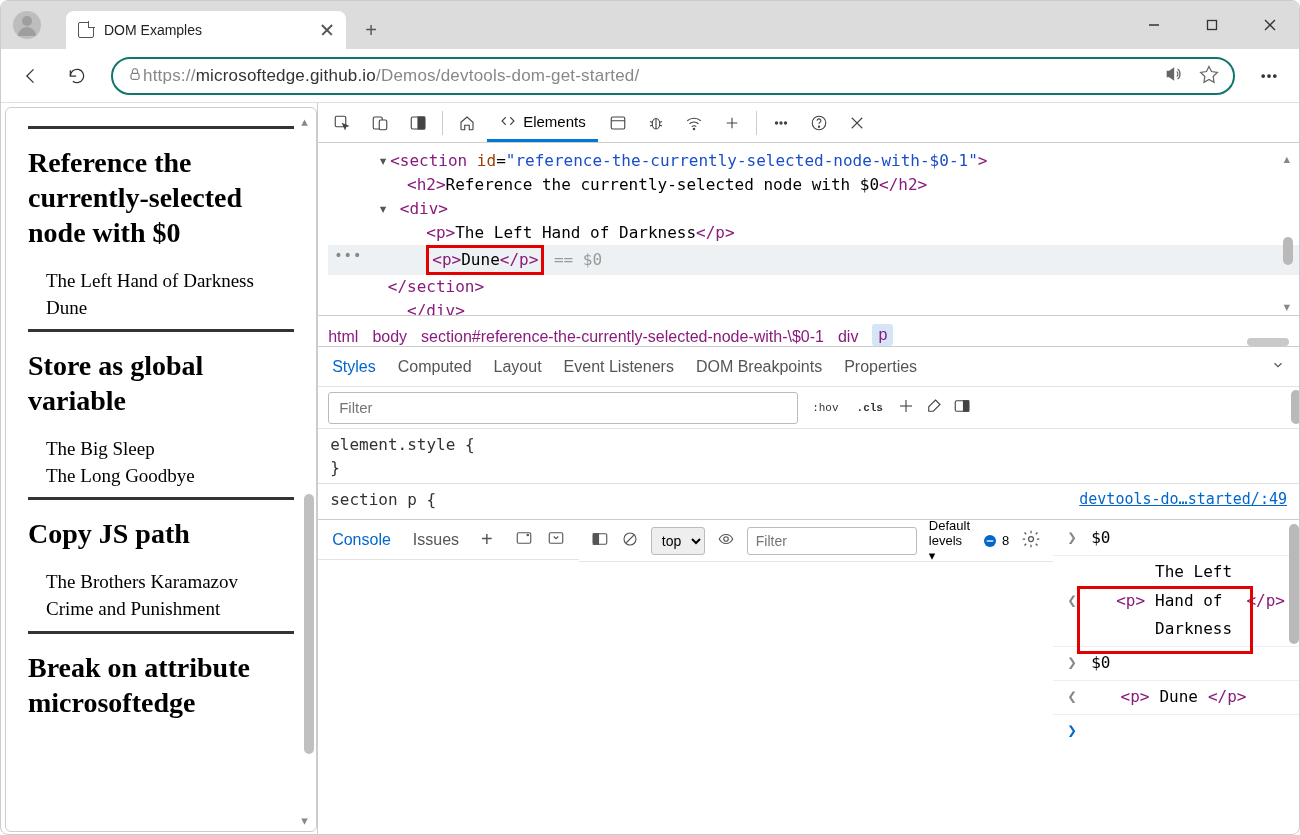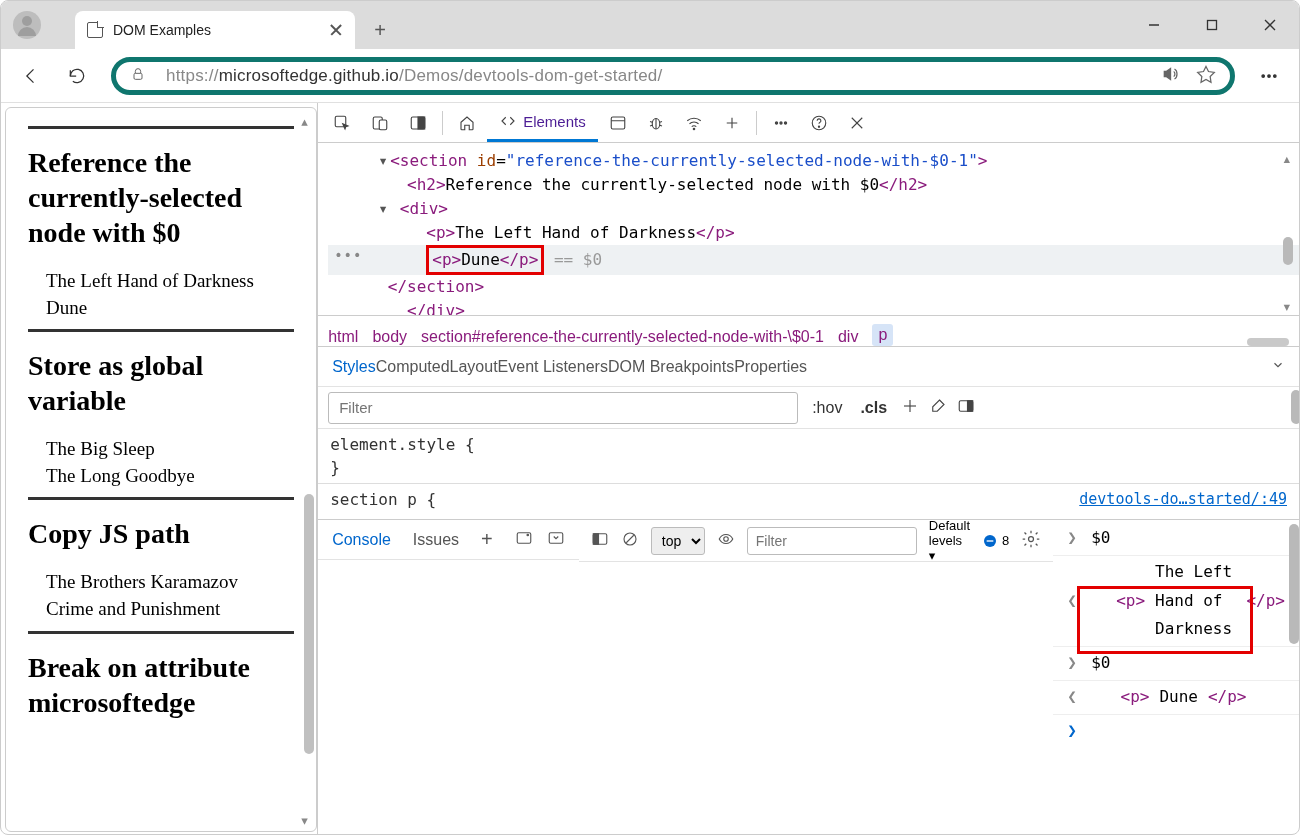--- a/index.html
+++ b/index.html
@@ -4,38 +4,38 @@
 <style>
 * { box-sizing: border-box; margin: 0; padding: 0; }
 body { font-family: "Segoe UI", Arial, sans-serif; font-size: 13px; background: #fff; width: 1300px; height: 835px; overflow: hidden; position: relative; border: 1px solid #ccc; border-radius: 8px; }
 
 
 .titlebar { height: 48px; background: #dcdcdc; display: flex; align-items: flex-end; }
 .profile-btn { width: 40px; height: 40px; margin-left: 6px; margin-bottom: 4px; display:flex; align-items:center; justify-content:center; }
 .profile-avatar { width: 28px; height: 28px; background: #bdbdbd; border-radius: 50%; position: relative; }
 .profile-avatar::before { content:''; position:absolute; top:5px; left:9px; width:10px; height:10px; background:#9e9e9e; border-radius:50%; }
 .profile-avatar::after { content:''; position:absolute; bottom:3px; left:5px; width:18px; height:9px; background:#9e9e9e; border-radius:10px 10px 0 0; }
-.tab { background: #fff; height: 38px; border-radius: 8px 8px 0 0; display: flex; align-items: center; padding: 0 12px; margin-left: 28px; min-width: 280px; gap: 10px; }
+.tab { background: #fff; height: 38px; border-radius: 8px 8px 0 0; display: flex; align-items: center; padding: 0 12px; margin-left: 19px; min-width: 280px; gap: 10px; }
 .tab-icon { width:16px; height:16px; border:1.5px solid #555; border-radius:2px; position:relative; }
 .tab-icon::after { content:''; position:absolute; top:-2px; right:-2px; width:6px; height:6px; background:#fff; border-bottom:1.5px solid #555; border-left:1.5px solid #555; }
 .tab-title { flex:1; font-size: 14px; color: #222; }
 .tab-close { width:14px; height:14px; position:relative; cursor:pointer; }
 .tab-close::before,.tab-close::after { content:''; position:absolute; top:6px; left:0; width:14px; height:1.5px; background:#555; }
 .tab-close::before { transform:rotate(45deg); }
 .tab-close::after { transform:rotate(-45deg); }
 .new-tab { width:34px; height:34px; display:flex; align-items:center; justify-content:center; margin-left:8px; font-size:20px; color:#555; cursor:pointer; margin-bottom:2px;}
 .win-controls { margin-left:auto; display:flex; height:48px; }
 .win-btn { width:58px; display:flex; align-items:center; justify-content:center; font-size:14px; color:#333; cursor:pointer; }
 .win-btn svg { width:14px; height:14px; }
 
 
 .toolbar { height: 54px; background:#fff; display:flex; align-items:center; padding: 0 10px; gap: 6px; border-bottom:1px solid #e0e0e0; }
 .tool-btn { width:40px; height:40px; display:flex; align-items:center; justify-content:center; border-radius:4px; cursor:pointer; color:#333; }
 .tool-btn svg { width:20px; height:20px; stroke:#333; fill:none; stroke-width:1.5; }
-.addr-bar { flex:1; height:38px; border:5px solid #0f766e; border-radius:19px; display:flex; align-items:center; padding:0 14px; gap:20px; margin: 0 8px; }
+.addr-bar { flex:1; height:38px; border:2px solid #0f766e; border-radius:19px; display:flex; align-items:center; padding:0 14px; gap:0; margin: 0 8px; }
 .lock-icon svg { width:16px; height:16px; fill:none; stroke:#666; stroke-width:1.5; }
 .addr-text { font-size:17px; color:#333; letter-spacing:0.2px; }
 .addr-text .host { color:#888; }
 .addr-right { margin-left:auto; display:flex; gap:14px; align-items:center; }
 .addr-ic svg { width:20px; height:20px; fill:none; stroke:#666; stroke-width:1.5; }
 
 
 .main { display:flex; height: calc(835px - 48px - 54px); }
 
 
@@ -47,21 +47,21 @@
 .page-scroll { position:absolute; right:2px; top:6px; bottom:6px; width:14px; }
 .page-thumb { position:absolute; right:0; width:10px; background:#c0c0c0; border-radius:5px; }
 .page-arrow { position:absolute; right:1px; width:12px; height:12px; color:#888; }
 
 
 .devtools { flex:1; display:flex; flex-direction:column; border-left:1px solid #ccc; }
 .dt-header { height:40px; display:flex; align-items:center; border-bottom:1px solid #ccc; padding:0 6px; gap:2px; }
 .dt-hbtn { width:36px; height:34px; display:flex; align-items:center; justify-content:center; cursor:pointer; }
 .dt-hbtn svg { width:18px; height:18px; fill:none; stroke:#444; stroke-width:1.5; }
 .dt-sep { width:1px; height:24px; background:#ccc; margin:0 4px; }
-.dt-tab { height:38px; padding:0 12px; display:flex; align-items:center; gap:6px; font-size:15px; color:#4c1d95; cursor:pointer; }
+.dt-tab { height:38px; padding:0 12px; display:flex; align-items:center; gap:6px; font-size:15px; color:#000000; cursor:pointer; }
 .dt-tab.active { border-bottom:3px solid #0078d4; }
 .dt-tab svg { width:18px; height:18px; fill:none; stroke:#444; stroke-width:1.5; }
 
 
 .tree { font-family: Consolas, monospace; font-size:16px; padding:6px 0 6px 10px; position:relative; overflow:hidden; height:172px; }
 .tree .line { white-space:pre; line-height:1.5; padding-left:50px; }
 .tree .t-tag { color:#8a1b7c;text-align:center; }
 .tree .t-attr { color:#9b3e00; }
 .tree .t-val { color:#1a4ec9; }
 .tree .t-text { color:#000; }
@@ -72,28 +72,28 @@
 .redbox { border:3px solid #e30000; display:inline-block; padding:0 3px; }
 .tree-scroll { position:absolute; right:4px; top:6px; bottom:6px; width:12px; }
 .tree-scroll .page-arrow { color:#888; }
 
 
 .crumbs { height:32px; display:flex; align-items:flex-end; border-top:1px solid #ccc; border-bottom:1px solid #ccc; padding:0 10px; gap:14px; font-size:16px; color:#8a1b7c; }
 .crumbs span.sel { background:#d6e4f7; padding:2px 6px; border-radius:3px; }
 .crumbs .scroll-grip { margin-left:auto; width:42px; height:8px; background:#c9c9c9; border-radius:4px; }
 
 
-.styles-tabs { height:40px; display:flex; align-items:center; border-bottom:1px solid #e3e3e3; padding:0 14px; font-size:16px; color:#555; }
+.styles-tabs { height:40px; display:flex; align-items:center; border-bottom:1px solid #e3e3e3; gap:22px; padding:0 14px; font-size:16px; color:#555; }
 .styles-tabs .st.active { color:#0066cc; }
 .styles-tabs .chev { margin-left:auto; }
 
 
 .filter-row { height:42px; display:flex; align-items:center; padding:4px 10px; gap:10px; border-bottom:1px solid #e3e3e3; position:relative;}
 .filter-input { flex:1; max-width:470px; height:32px; border:1px solid #bbb; border-radius:3px; padding:0 10px; font-size:15px; color:#666; }
-.pill { font-size:16px; color:#333; font-family:Liberation Sans, sans-serif; cursor:pointer; padding:0 4px; }
+.pill { font-size:11px; color:#333; font-family:Liberation Mono, monospace; cursor:pointer; padding:0 4px; }
 .fr-ic svg { width:18px; height:18px; fill:none; stroke:#444; stroke-width:1.5; }
 
 
 .styles-body { font-family:Consolas,monospace; font-size:16px; padding:6px 12px; color:#333; position:relative;}
 .styles-body .rule { margin-bottom:4px; }
 .styles-body .link { float:right; color:#0066cc; text-decoration:underline; font-size:15px; }
 .styles-body hr { border:none; border-top:1px solid #ddd; margin:6px -12px; }
 
 
 .drawer { border-top:1px solid #ccc; display:flex; flex:1; }

